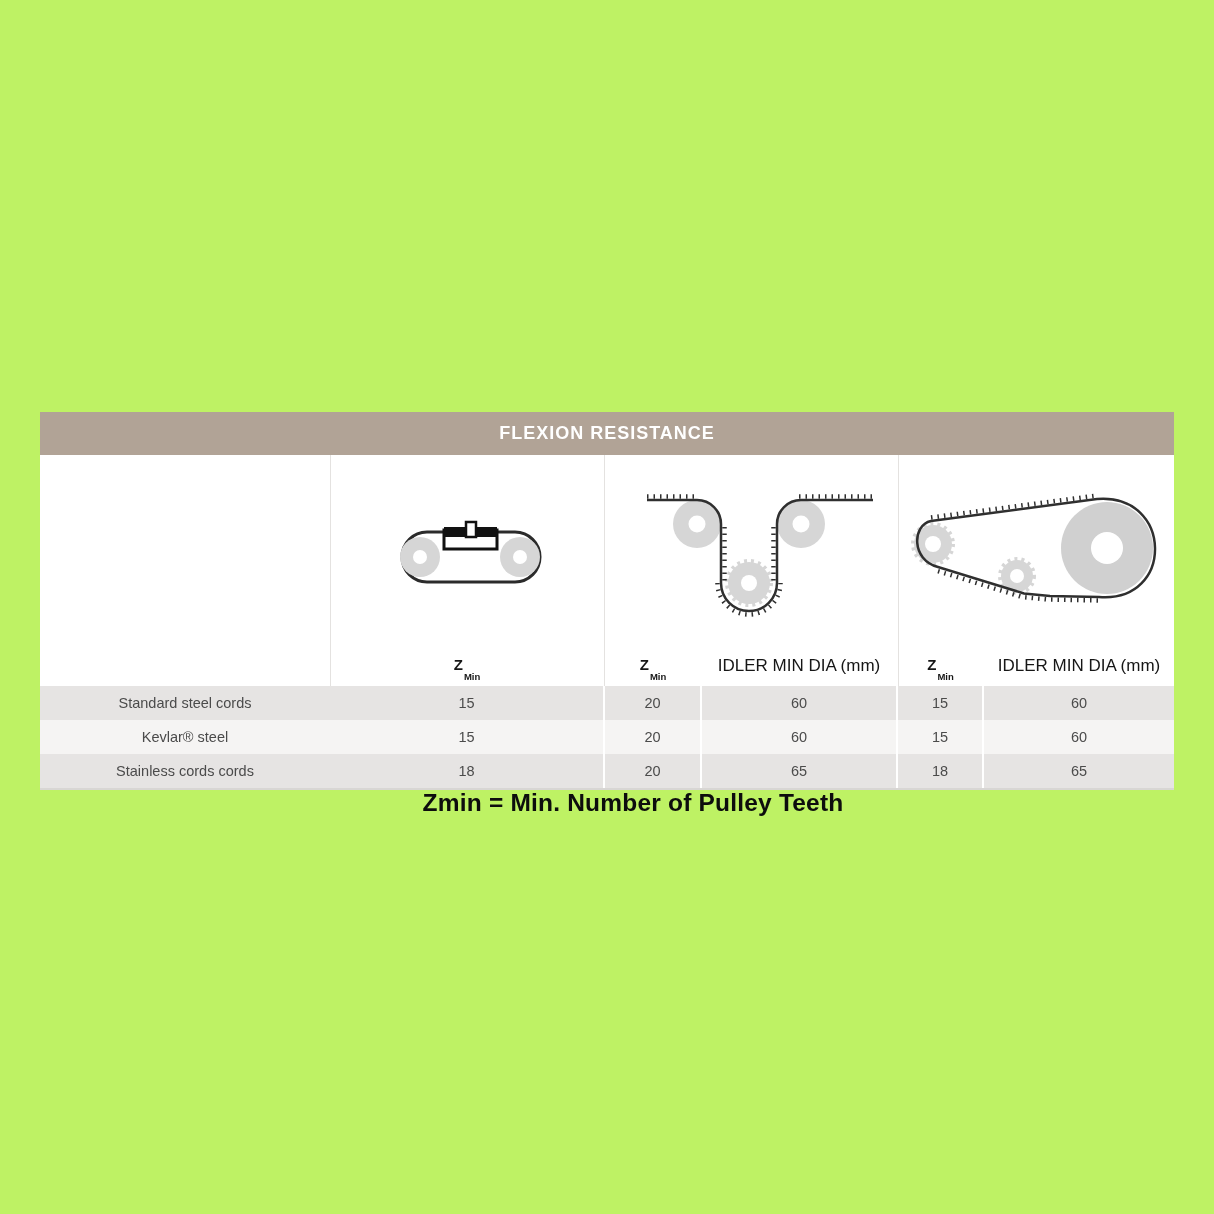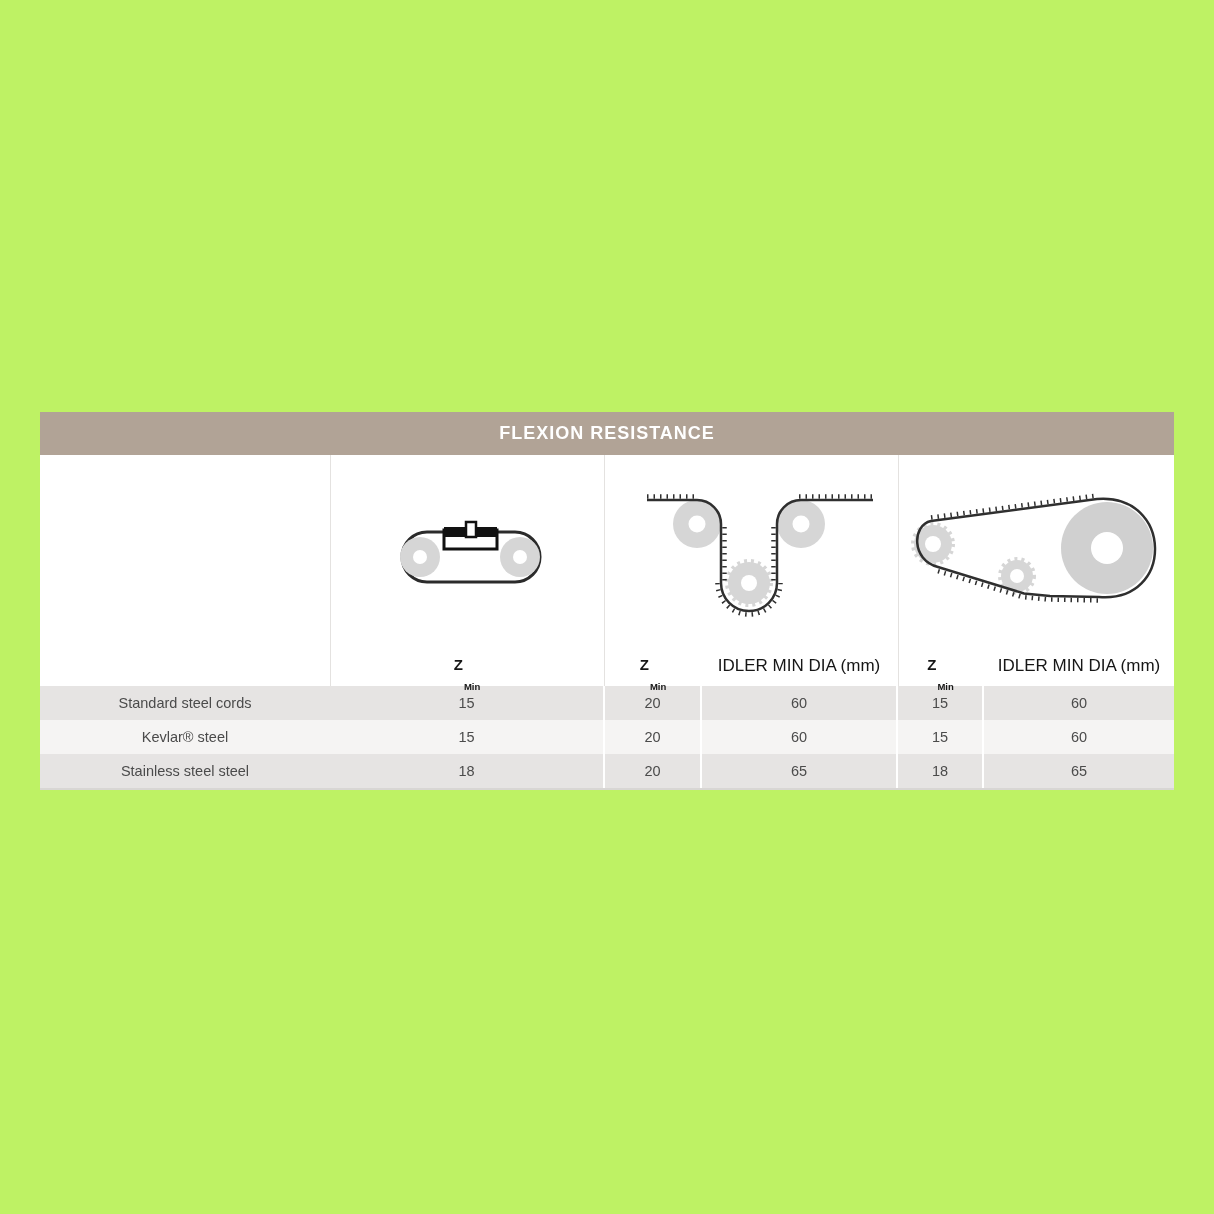--- a/index.html
+++ b/index.html
@@ -11,21 +11,21 @@
   .title-band span{color:#ffffff;font-weight:bold;font-size:18px;letter-spacing:1px;}
 
   .body-zone{position:relative;height:231px;background:#ffffff;}
   .vsep{position:absolute;top:0;bottom:0;width:1px;background:#e4e2e0;}
   .vsep.s1{left:290px}.vsep.s2{left:564px}.vsep.s3{left:858px}
   .diagrams-svg{position:absolute;left:0;top:0;}
 
   .colheads{position:absolute;left:0;top:190px;height:41px;display:flex;align-items:center;}
   .colheads .cell{display:flex;align-items:center;justify-content:center;height:100%;}
   .zhead{font-weight:bold;font-size:15px;color:#161616;}
-  .zhead sub{font-size:9.5px;position:relative;top:16px;left:1px;}
+  .zhead sub{font-size:9.5px;position:relative;top:6px;left:1px;}
   .idhead{font-weight:normal;font-size:17px;color:#161616;white-space:nowrap;}
 
   .rows{display:flex;flex-direction:column;border-bottom:2px solid #d8d6d4;}
   .trow{display:flex;height:34px;}
   .trow .cell{display:flex;align-items:center;justify-content:center;font-size:14.5px;color:#4b4b4b;}
   .trow.gray .cell{background:#e6e4e3;}
   .trow.light .cell{background:#f5f4f3;}
   .trow .gapc{background:#ffffff !important;}
 
   .cw-label{width:290px}
@@ -145,29 +145,30 @@
         <div class="cell cw-z2">20</div>
         <div class="gapc"></div>
         <div class="cell cw-id1">60</div>
         <div class="gapc"></div>
         <div class="cell cw-z3">15</div>
         <div class="gapc"></div>
         <div class="cell cw-id2">60</div>
       </div>
 
       <div class="trow gray">
-        <div class="cell cw-label">Stainless steel steel</div>
+        <div class="cell cw-label">Stainless cords cords</div>
         <div class="cell cw-z1">18</div>
         <div class="gapc"></div>
         <div class="cell cw-z2">20</div>
         <div class="gapc"></div>
         <div class="cell cw-id1">65</div>
         <div class="gapc"></div>
         <div class="cell cw-z3">18</div>
         <div class="gapc"></div>
         <div class="cell cw-id2">65</div>
       </div>
 
     </div>
   </div>
 
+  <div class="caption">Zmin = Min. Number of Pulley Teeth</div>
 
 </div>
 
 </body></html>

